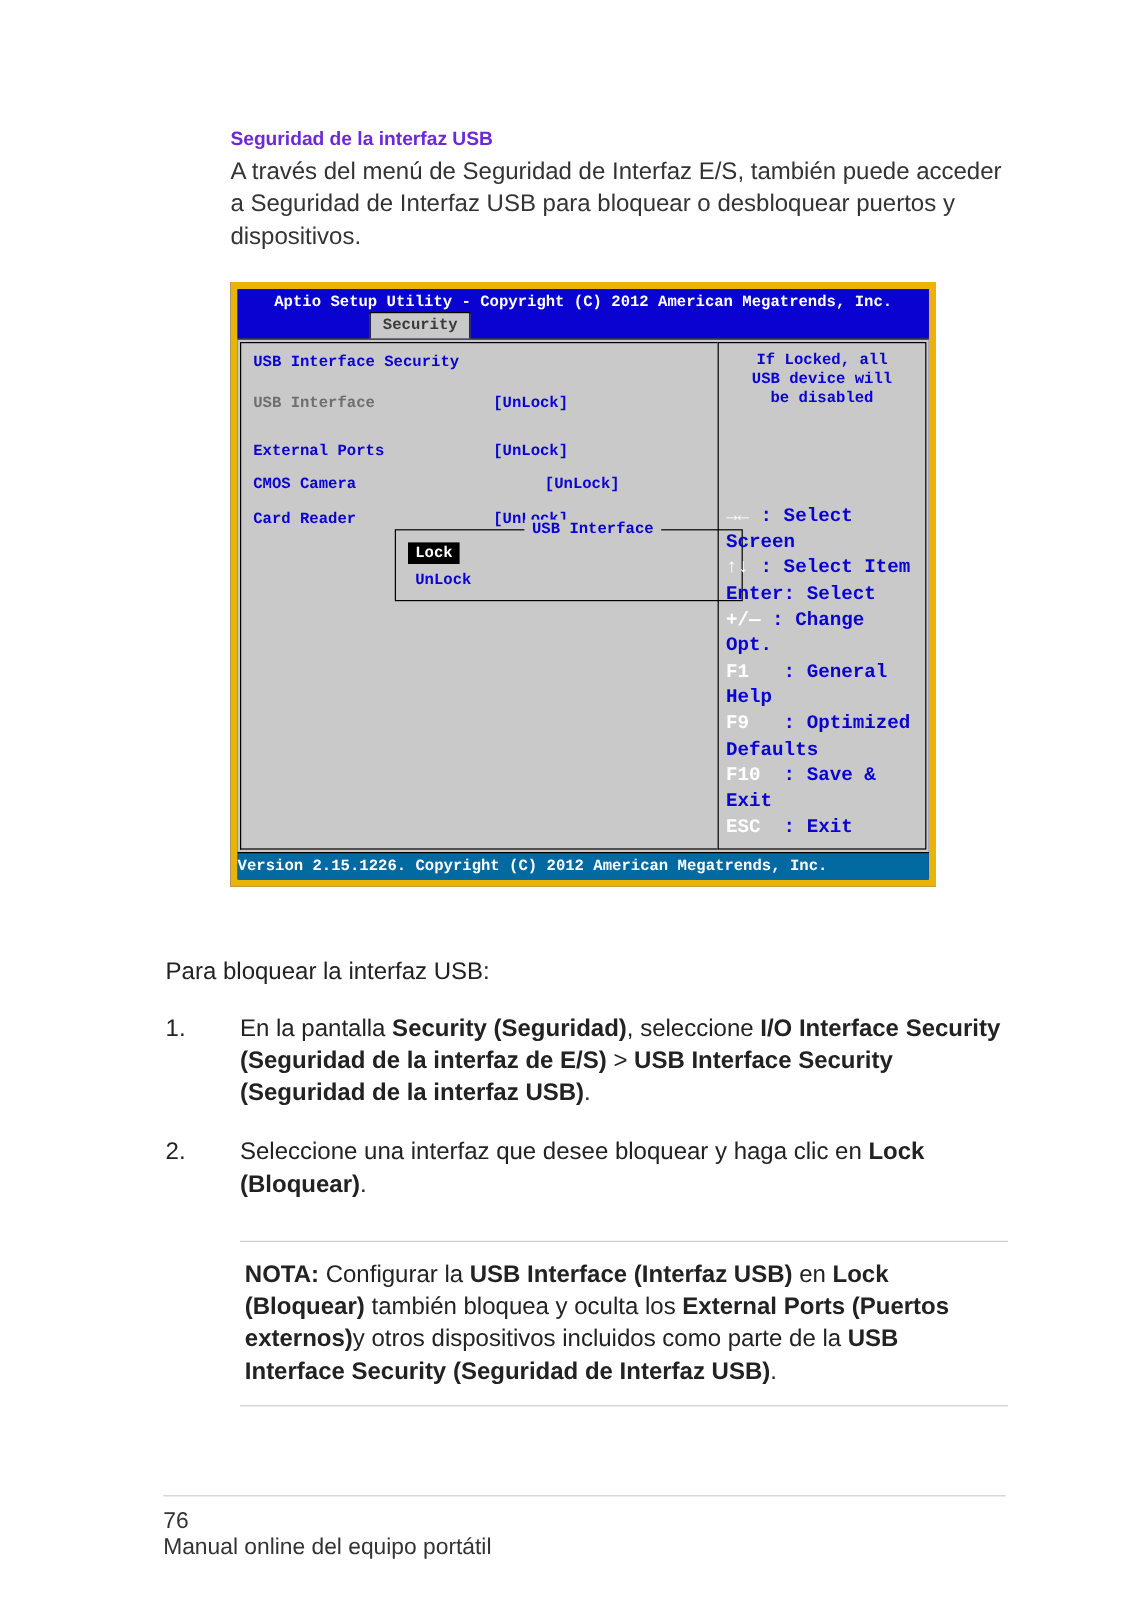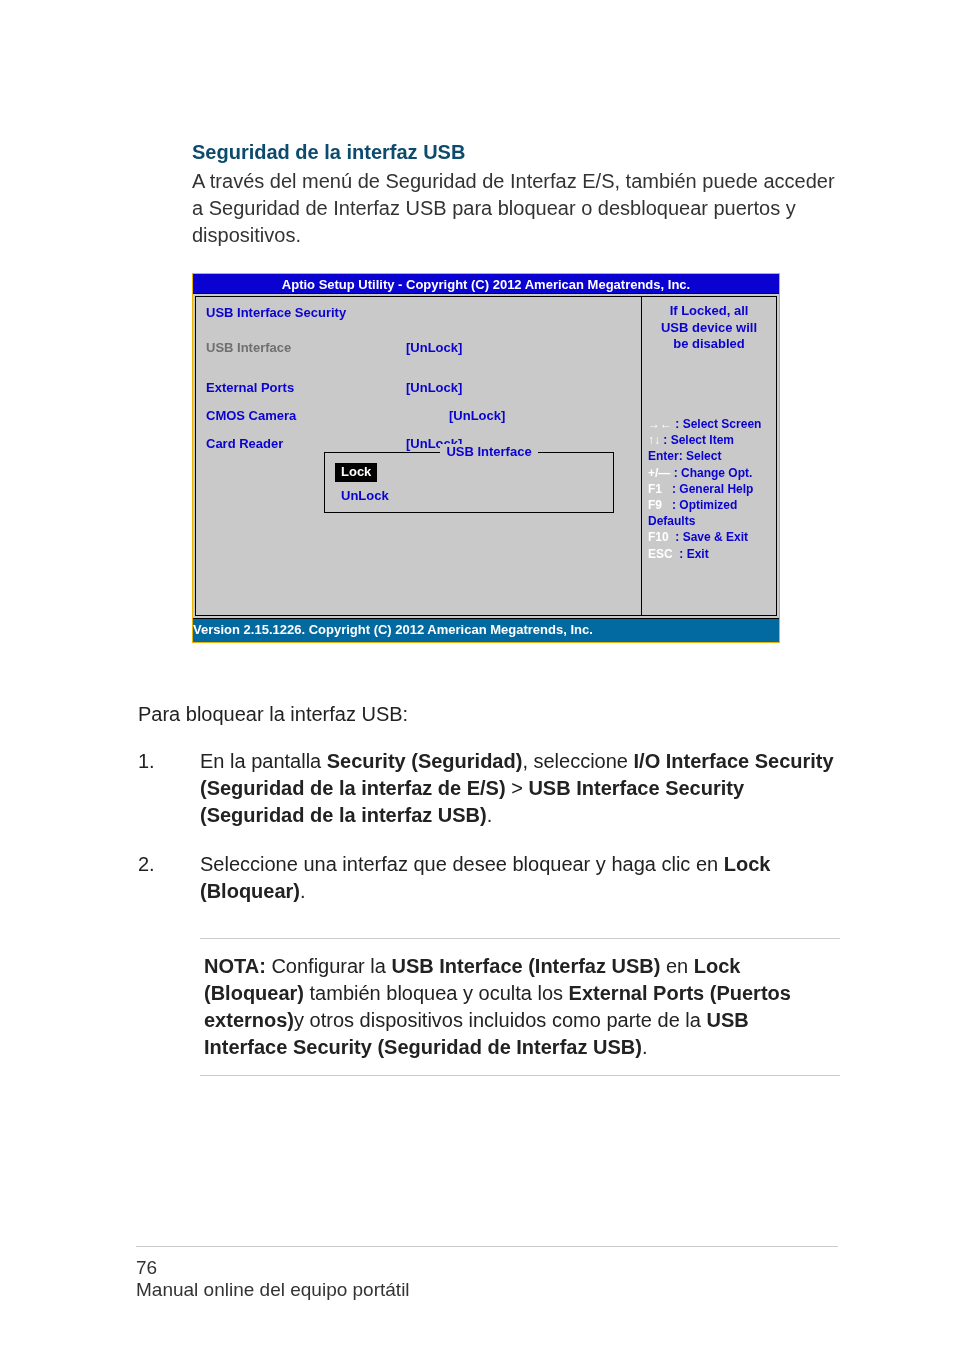--- a/index.html
+++ b/index.html
@@ -8,39 +8,38 @@
     background: #ffffff;
     width: 954px;
     height: 1345px;
     position: relative;
     color: #222;
   }
   .page {
     padding: 108px 116px 0 192px;
   }
   .heading {
-    color: #0c4a6e;
-    font-size: 20px;
+    color: #6d28d9;
+    font-size: 16px;
     font-weight: 700;
     margin-bottom: 4px;
     font-family: "Segoe UI", "Myriad Pro", sans-serif;
-    margin-top: 33px;
   }
   .intro {
     font-size: 20px;
     line-height: 1.35;
     color: #333;
     margin-bottom: 24px;
   }
   
   .bios {
     width: 588px;
     margin-left: 0;
-    border: 1px solid #eab308;
-    font-family: Liberation Sans, sans-serif;
+    border: 6px solid #eab308;
+    font-family: Liberation Mono, monospace;
     font-size: 13px;
     line-height: 1.25;
     background: #0902d0;
     color: #fff;
     font-weight: bold;
   }
   .bios-titlebar {
     background: #0902d0;
     color: #fff;
     text-align: center;
@@ -67,34 +66,34 @@
     flex: 1;
     border: 1px solid #000;
     border-right: none;
     margin: 2px 0 2px 2px;
     padding: 8px 10px 10px 10px;
     position: relative;
     min-height: 320px;
     color: #0902d0;
   }
   .bios-right {
-    width: 136px;
+    width: 174px;
     border: 1px solid #000;
     margin: 2px 2px 2px 0;
     padding: 6px 6px;
     color: #0902d0;
     position: relative;
   }
   .row { display: flex; }
   .row .k { width: 200px; }
   .row .v { color: #0902d0; }
   .muted { color: #6f6f6f; }
   .section-title { color: #0902d0; margin-bottom: 18px; }
   .help-top { text-align: center; color: #0902d0; margin-bottom: 8px; }
-  .keylist { margin-top: 64px; font-size: 12px; line-height: 1.35; }
+  .keylist { margin-top: 80px; font-size: 16px; line-height: 1.35; }
   .keylist .kk { color: #fff; }
   .keylist .kv { color: #0902d0; }
   .popup {
     position: absolute;
     left: 128px;
     top: 155px;
     width: 290px;
     border: 1px solid #000;
     background: #c9c9c9;
   }
@@ -167,20 +166,23 @@
 </style>
 </head>
 <body>
 
 <div class="page">
   <div class="heading">Seguridad de la interfaz USB</div>
   <div class="intro">A través del menú de Seguridad de Interfaz E/S, también puede acceder a Seguridad de Interfaz USB para bloquear o desbloquear puertos y dispositivos.</div>
 
   <div class="bios">
     <div class="bios-titlebar">Aptio Setup Utility - Copyright (C) 2012 American Megatrends, Inc.</div>
+    <div class="bios-tabs">
+      <span class="bios-tab">Security</span>
+    </div>
     <div class="bios-body">
       <div class="bios-left">
         <div class="section-title">USB Interface Security</div>
 
         <div class="row" style="margin-bottom:24px;">
           <div class="k muted">USB Interface</div>
           <div class="v muted">[UnLock]</div>
         </div>
 
         <div class="row" style="margin-bottom:12px;">

